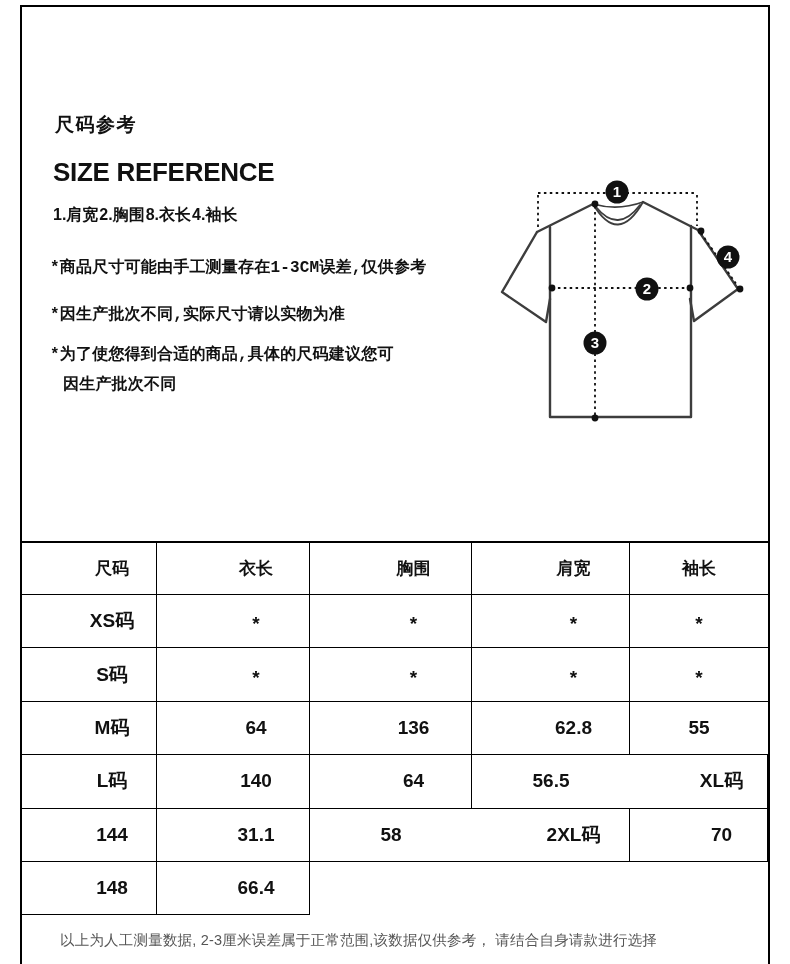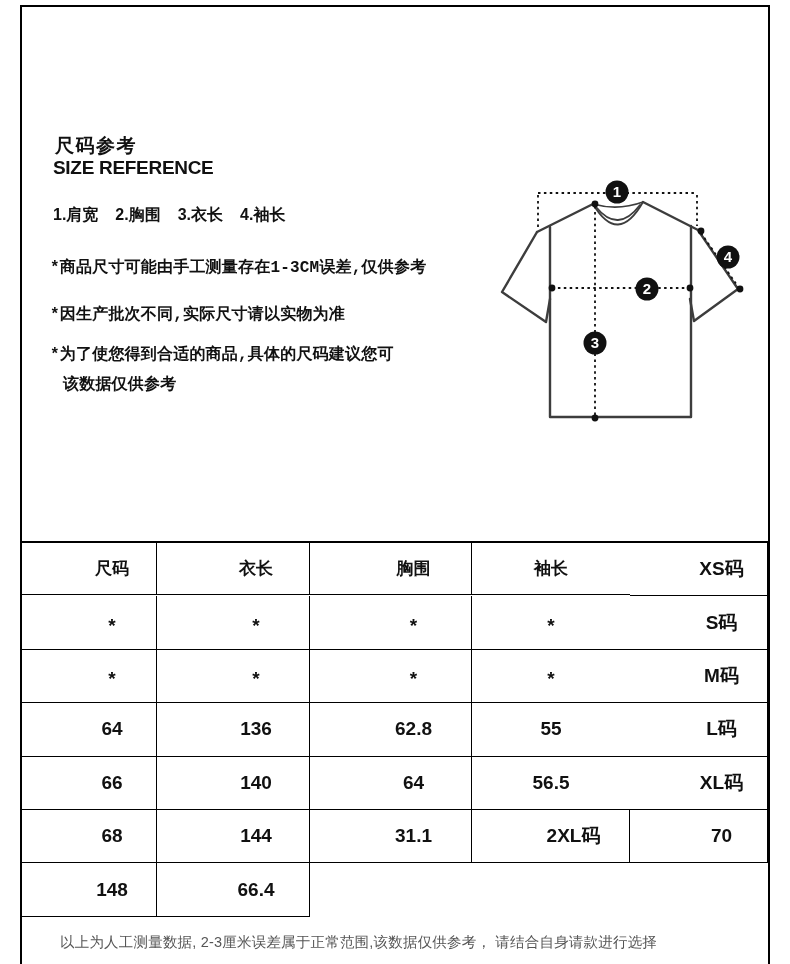--- a/index.html
+++ b/index.html
@@ -19,34 +19,33 @@
     width: 750px; height: 975px;
     border: 2px solid #000000;
     pointer-events: none;
   }
   .title-zh {
     position: absolute;
     left: 55px; top: 112px;
     font-size: 19px;
     font-weight: 600;
     letter-spacing: 1.5px;
-    margin-top: 21px;
   }
   .title-en {
     position: absolute;
     left: 53px; top: 157px;
-    font-size: 19px;
+    font-size: 26px;
     font-weight: 800;
     letter-spacing: -0.3px;
   }
   .legend {
     position: absolute;
     left: 53px; top: 205px;
     display: flex;
-    gap: 17px;
+    gap: 1px;
     font-size: 16px;
     font-weight: 600;
   }
   .note {
     position: absolute;
     left: 50px;
     font-size: 16px;
     font-weight: 600;
     letter-spacing: 0.2px;
     white-space: nowrap;
@@ -105,28 +104,28 @@
 <div id="canvas">
 
   <div class="frame"></div>
 
   <div class="title-zh">尺码参考</div>
   <div class="title-en">SIZE REFERENCE</div>
 
   <div class="legend">
     <span>1.肩宽</span>
     <span>2.胸围</span>
-    <span>3.衣长</span>
+    <span>8.衣长</span>
     <span>4.袖长</span>
   </div>
 
   <div class="note note-1">*商品尺寸可能由手工测量存在1-3CM误差,仅供参考</div>
   <div class="note note-2">*因生产批次不同,实际尺寸请以实物为准</div>
   <div class="note note-3">*为了使您得到合适的商品,具体的尺码建议您可</div>
-  <div class="note note-4">该数据仅供参考</div>
+  <div class="note note-4">因生产批次不同</div>
 
   <svg class="diagram" viewBox="0 0 300 280" xmlns="http://www.w3.org/2000/svg">
 
     <g fill="none" stroke="#3d3d3d" stroke-width="2.4" stroke-linejoin="round" stroke-linecap="round">
       <path d="M113,44 L57,72"></path>
       <path d="M163,42 L218,70"></path>
       <path d="M57,72 L22,132 L66,162 L70,139"></path>
       <path d="M218,70 L258,129 L214,161 L210,139"></path>
       <path d="M70,67 L70,257 L211,257 L211,66"></path>
     </g>
@@ -170,20 +169,21 @@
       <circle cx="248" cy="97" r="11.5" fill="#111111"></circle>
       <text x="248" y="102.3" fill="#ffffff" font-size="15" font-weight="bold" text-anchor="middle">4</text>
     </g>
   </svg>
 
   <div class="size-table">
 
     <div class="cell head v">尺码</div>
     <div class="cell head v">衣长</div>
     <div class="cell head v">胸围</div>
+    <div class="cell head v">肩宽</div>
     <div class="cell head">袖长</div>
 
     <div class="cell v">XS码</div>
     <div class="cell v">
         <span class="star">*</span>
       </div>
     <div class="cell v">
         <span class="star">*</span>
       </div>
     <div class="cell v">
@@ -207,29 +207,28 @@
         <span class="star">*</span>
       </div>
 
     <div class="cell v">M码</div>
     <div class="cell v">64</div>
     <div class="cell v">136</div>
     <div class="cell v">62.8</div>
     <div class="cell">55</div>
 
     <div class="cell v">L码</div>
-    <div class="cell v">66</div>
     <div class="cell v">140</div>
     <div class="cell v">64</div>
     <div class="cell">56.5</div>
 
     <div class="cell v">XL码</div>
-    <div class="cell v">68</div>
     <div class="cell v">144</div>
     <div class="cell v">31.1</div>
+    <div class="cell">58</div>
 
     <div class="cell v">2XL码</div>
     <div class="cell v">70</div>
     <div class="cell v">148</div>
     <div class="cell v">66.4</div>
 
     <div class="cell footer">以上为人工测量数据, 2-3厘米误差属于正常范围,该数据仅供参考， 请结合自身请款进行选择</div>
   </div>
 
 </div>

